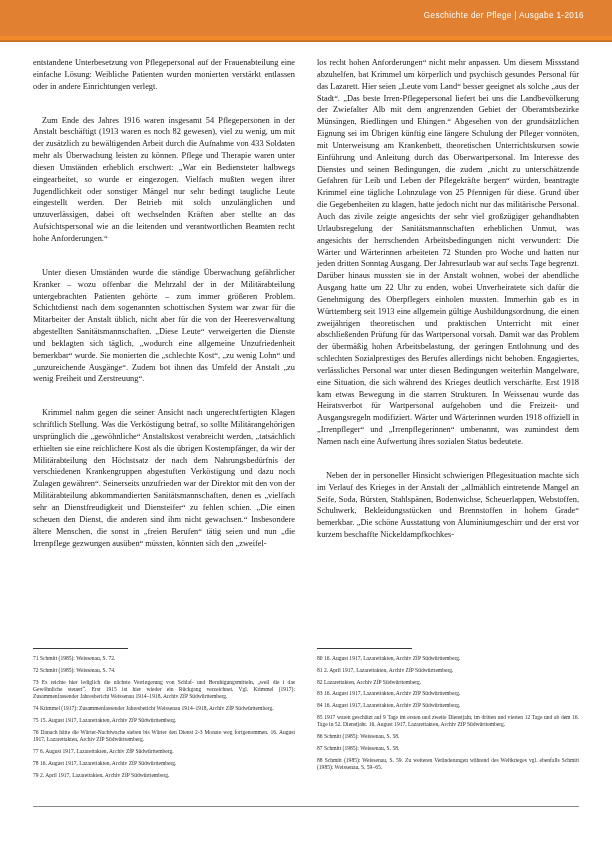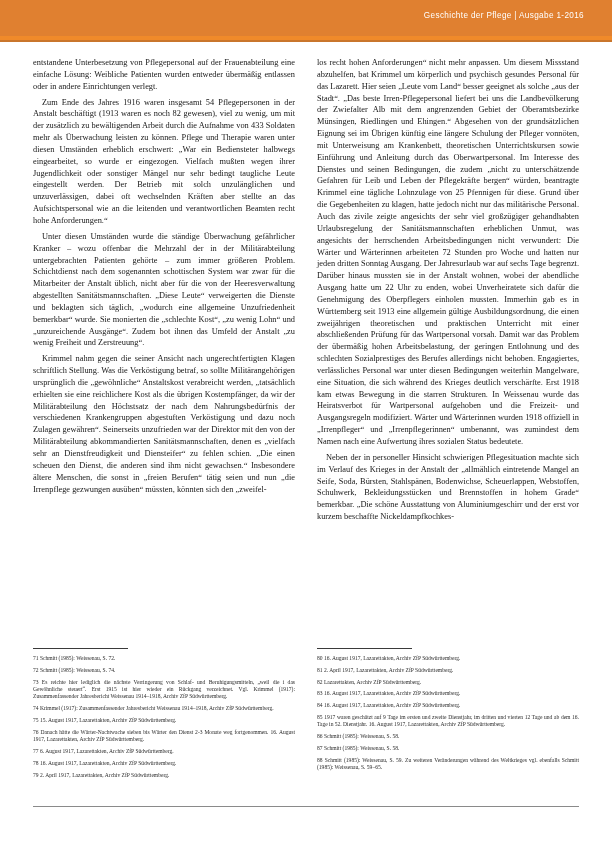--- a/index.html
+++ b/index.html
@@ -71,21 +71,21 @@
   p.para {
     margin: 0;
     font-size: 8.35px;
     line-height: 11.85px;
     text-align: justify;
     text-justify: inter-word;
     hyphens: manual;
     color: #171717;
   }
   p.para + p.para {
-    margin-top: 4px;
+    margin-top: 22px;
   }
   p.para.indent {
     text-indent: 9px;
   }
 
   
   .footnotes-wrap {
     position: absolute;
     top: 648px;
     left: 33px;
@@ -165,21 +165,21 @@
 <div class="header-band">
   <div class="header-title">Geschichte der Pflege | Ausgabe 1-2016</div>
 </div>
 <div class="header-rule-thick"></div>
 <div class="header-rule-thin"></div>
 
 <div class="page-body">
   <div class="columns">
 
     <div class="col">
-      <p class="para">entstandene Unterbesetzung von Pflegepersonal auf der Frauenabteilung eine einfache Lösung: Weibliche Patienten wurden entweder übermäßig entlassen oder in andere Einrichtungen verlegt.</p>
+      <p class="para">entstandene Unterbesetzung von Pflegepersonal auf der Frauenabteilung eine einfache Lösung: Weibliche Patienten wurden monierten verstärkt entlassen oder in andere Einrichtungen verlegt.</p>
       <p class="para indent">Zum Ende des Jahres 1916 waren insgesamt 54 Pflegepersonen in der Anstalt beschäftigt (1913 waren es noch 82 gewesen), viel zu wenig, um mit der zusätzlich zu bewältigenden Arbeit durch die Aufnahme von 433 Soldaten mehr als Überwachung leisten zu können. Pflege und Therapie waren unter diesen Umständen erheblich erschwert: „War ein Bediensteter halbwegs eingearbeitet, so wurde er eingezogen. Vielfach mußten wegen ihrer Jugendlichkeit oder sonstiger Mängel nur sehr bedingt taugliche Leute eingestellt werden. Der Betrieb mit solch unzulänglichen und unzuverlässigen, dabei oft wechselnden Kräften aber stellte an das Aufsichtspersonal wie an die leitenden und verantwortlichen Beamten recht hohe Anforderungen.“</p>
       <p class="para indent">Unter diesen Umständen wurde die ständige Überwachung gefährlicher Kranker – wozu offenbar die Mehrzahl der in der Militärabteilung untergebrachten Patienten gehörte – zum immer größeren Problem. Schichtdienst nach dem sogenannten schottischen System war zwar für die Mitarbeiter der Anstalt üblich, nicht aber für die von der Heeresverwaltung abgestellten Sanitätsmannschaften. „Diese Leute“ verweigerten die Dienste und beklagten sich täglich, „wodurch eine allgemeine Unzufriedenheit bemerkbar“ wurde. Sie monierten die „schlechte Kost“, „zu wenig Lohn“ und „unzureichende Ausgänge“. Zudem bot ihnen das Umfeld der Anstalt „zu wenig Freiheit und Zerstreuung“.</p>
       <p class="para indent">Krimmel nahm gegen die seiner Ansicht nach ungerechtfertigten Klagen schriftlich Stellung. Was die Verköstigung betraf, so sollte Militärangehörigen ursprünglich die „gewöhnliche“ Anstaltskost verabreicht werden, „tatsächlich erhielten sie eine reichlichere Kost als die übrigen Kostempfänger, da wir der Militärabteilung den Höchstsatz der nach dem Nahrungsbedürfnis der verschiedenen Krankengruppen abgestuften Verköstigung und dazu noch Zulagen gewähren“. Seinerseits unzufrieden war der Direktor mit den von der Militärabteilung abkommandierten Sanitätsmannschaften, denen es „vielfach sehr an Dienstfreudigkeit und Diensteifer“ zu fehlen schien. „Die einen scheuen den Dienst, die anderen sind ihm nicht gewachsen.“ Insbesondere ältere Menschen, die sonst in „freien Berufen“ tätig seien und nun „die Irrenpflege gezwungen ausüben“ müssten, könnten sich den „zweifel-</p>
     </div>
 
     <div class="col">
       <p class="para">los recht hohen Anforderungen“ nicht mehr anpassen. Um diesem Missstand abzuhelfen, bat Krimmel um körperlich und psychisch gesundes Personal für das Lazarett. Hier seien „Leute vom Land“ besser geeignet als solche „aus der Stadt“. „Das beste Irren-Pflegepersonal liefert bei uns die Landbevölkerung der Zwiefalter Alb mit dem angrenzenden Gebiet der Oberamtsbezirke Münsingen, Riedlingen und Ehingen.“ Abgesehen von der grundsätzlichen Eignung sei im Übrigen künftig eine längere Schulung der Pfleger vonnöten, mit Unterweisung am Krankenbett, theoretischen Unterrichtskursen sowie Einführung und Anleitung durch das Oberwartpersonal. Im Interesse des Dienstes und seinen Bedingungen, die zudem „nicht zu unterschätzende Gefahren für Leib und Leben der Pflegekräfte bergen“ würden, beantragte Krimmel eine tägliche Lohnzulage von 25 Pfennigen für diese. Grund über die Gegebenheiten zu klagen, hatte jedoch nicht nur das militärische Personal. Auch das zivile zeigte angesichts der sehr viel großzügiger gehandhabten Urlaubsregelung der Sanitätsmannschaften erheblichen Unmut, was angesichts der herrschenden Arbeitsbedingungen nicht verwundert: Die Wärter und Wärterinnen arbeiteten 72 Stunden pro Woche und hatten nur jeden dritten Sonntag Ausgang. Der Jahresurlaub war auf sechs Tage begrenzt. Darüber hinaus mussten sie in der Anstalt wohnen, wobei der abendliche Ausgang hatte um 22 Uhr zu enden, wobei Unverheiratete sich dafür die Genehmigung des Oberpflegers einholen mussten. Immerhin gab es in Württemberg seit 1913 eine allgemein gültige Ausbildungsordnung, die einen zweijährigen theoretischen und praktischen Unterricht mit einer abschließenden Prüfung für das Wartpersonal vorsah. Damit war das Problem der übermäßig hohen Arbeitsbelastung, der geringen Entlohnung und des schlechten Sozialprestiges des Berufes allerdings nicht behoben. Engagiertes, verlässliches Personal war unter diesen Bedingungen weiterhin Mangelware, eine Situation, die sich während des Krieges deutlich verschärfte. Erst 1918 kam etwas Bewegung in die starren Strukturen. In Weissenau wurde das Heiratsverbot für Wartpersonal aufgehoben und die Freizeit- und Ausgangsregeln modifiziert. Wärter und Wärterinnen wurden 1918 offiziell in „Irrenpfleger“ und „Irrenpflegerinnen“ umbenannt, was zumindest dem Namen nach eine Aufwertung ihres sozialen Status bedeutete.</p>
       <p class="para indent">Neben der in personeller Hinsicht schwierigen Pflegesituation machte sich im Verlauf des Krieges in der Anstalt der „allmählich eintretende Mangel an Seife, Soda, Bürsten, Stahlspänen, Bodenwichse, Scheuerlappen, Webstoffen, Schuhwerk, Bekleidungsstücken und Brennstoffen in hohem Grade“ bemerkbar. „Die schöne Ausstattung von Aluminiumgeschirr und der erst vor kurzem beschaffte Nickeldampfkochkes-</p>
     </div>
 

